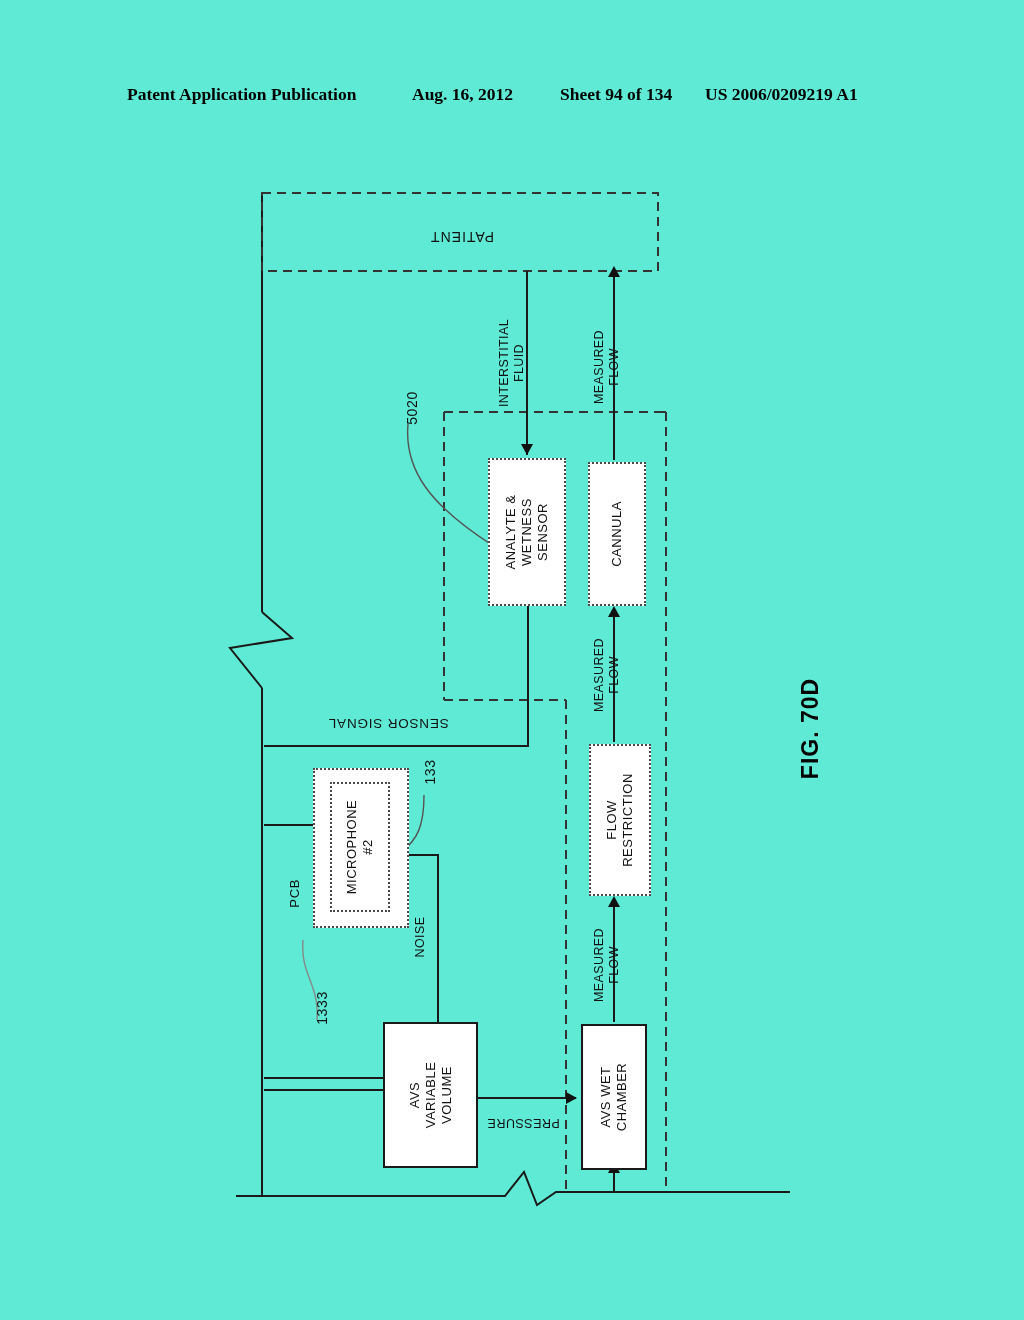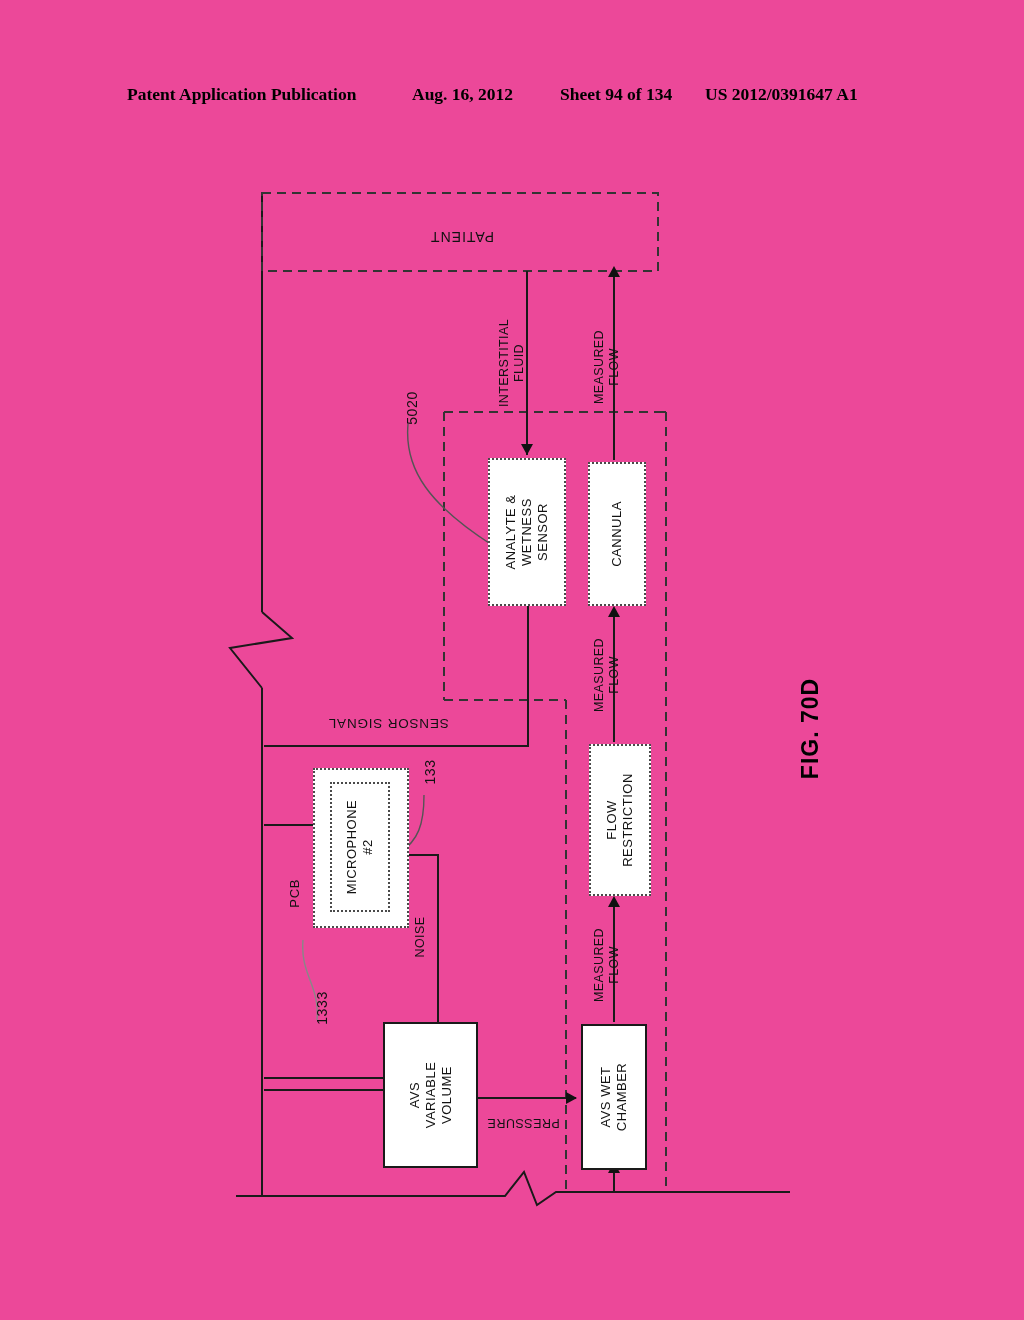--- a/index.html
+++ b/index.html
@@ -8,21 +8,21 @@
     padding: 0;
     background: #ffffff;
   }
   body {
     font-family: "Liberation Sans", sans-serif;
   }
   #page {
     position: relative;
     width: 1024px;
     height: 1320px;
-    background: #ec4899;
+    background: #5eead4;
     overflow: hidden;
   }
 
   
   #header {
     position: absolute;
     left: 0;
     top: 84px;
     width: 1024px;
     height: 26px;
@@ -135,21 +135,21 @@
 </style>
 </head>
 <body>
 
 <div id="page">
 
   <div id="header">
     <span class="hdr-pub">Patent Application Publication</span>
     <span class="hdr-date">Aug. 16, 2012</span>
     <span class="hdr-sheet">Sheet 94 of 134</span>
-    <span class="hdr-num">US 2012/0391647 A1</span>
+    <span class="hdr-num">US 2006/0209219 A1</span>
   </div>
 
   <svg class="overlay" viewBox="0 0 1024 1320">
 
     <path d="M 262 193 L 262 612" stroke="#1a1a1a" stroke-width="2" fill="none"></path>
 
     <path d="M 262 612 L 292 638 L 230 648 L 262 688" stroke="#1a1a1a" stroke-width="2" fill="none"></path>
     <path d="M 262 688 L 262 1196" stroke="#1a1a1a" stroke-width="2" fill="none"></path>
 
     <path d="M 236 1196 L 505 1196 L 524 1172 L 537 1205 L 556 1192 L 790 1192" stroke="#1a1a1a" stroke-width="2" fill="none"></path>

